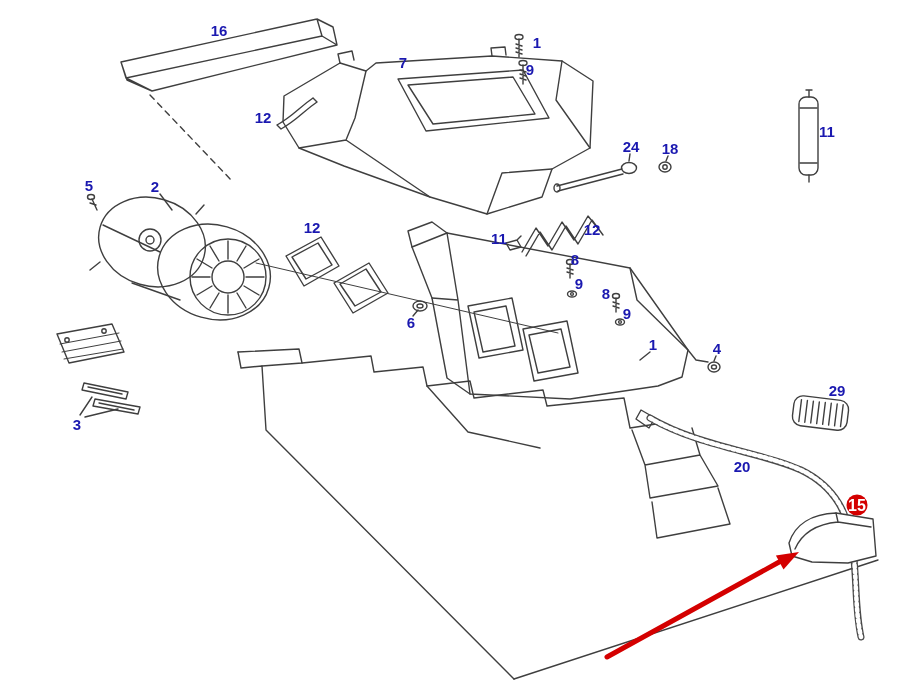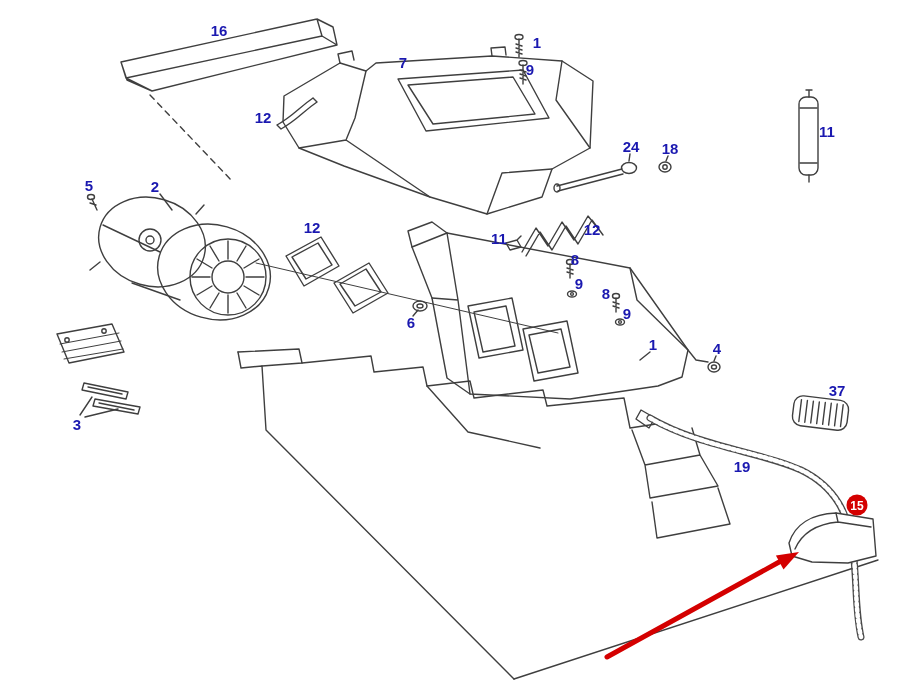--- a/index.html
+++ b/index.html
@@ -9,21 +9,21 @@
   }
   .stage svg{position:absolute;left:0;top:0;}
   .lbl{
     position:absolute;transform:translate(-50%,-50%);
     color:#1a18b0;font-weight:bold;font-size:15px;line-height:1;
     user-select:none;white-space:nowrap;
   }
   .badge{
     position:absolute;transform:translate(-50%,-50%);
     width:21px;height:21px;border-radius:50%;
-    background:#d40000;color:#ffffff;font-weight:bold;font-size:12px;
+    background:#d40000;color:#ffffff;font-weight:bold;font-size:16px;
     display:flex;align-items:center;justify-content:center;
   }
 </style>
 </head>
 <body>
 
 <div class="stage">
 
   <svg width="916" height="682" viewBox="0 0 916 682" fill="none" stroke="#3f3f3f" stroke-width="1.4" stroke-linejoin="round" stroke-linecap="round">
 
@@ -186,20 +186,20 @@
     <span class="lbl" style="left:312px;top:227px">12</span>
     <span class="lbl" style="left:499px;top:238px">11</span>
     <span class="lbl" style="left:592px;top:229px">12</span>
     <span class="lbl" style="left:575px;top:259px">8</span>
     <span class="lbl" style="left:579px;top:283px">9</span>
     <span class="lbl" style="left:606px;top:293px">8</span>
     <span class="lbl" style="left:627px;top:313px">9</span>
     <span class="lbl" style="left:411px;top:322px">6</span>
     <span class="lbl" style="left:653px;top:344px">1</span>
     <span class="lbl" style="left:717px;top:348px">4</span>
-    <span class="lbl" style="left:837px;top:390px">37</span>
+    <span class="lbl" style="left:837px;top:390px">29</span>
     <span class="lbl" style="left:77px;top:424px">3</span>
-    <span class="lbl" style="left:742px;top:466px">19</span>
+    <span class="lbl" style="left:742px;top:466px">20</span>
 
     <span class="badge" style="left:857px;top:505px">15</span>
   </div>
 
 </div>
 
 </body></html>

